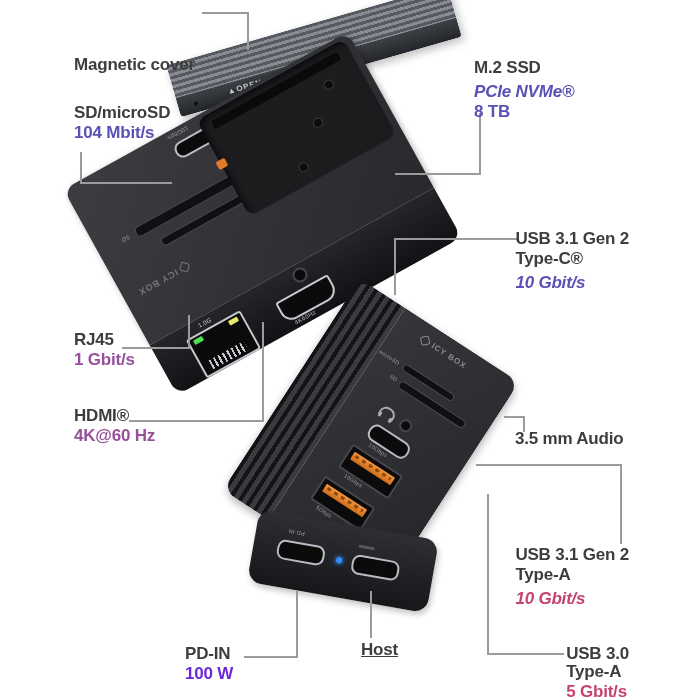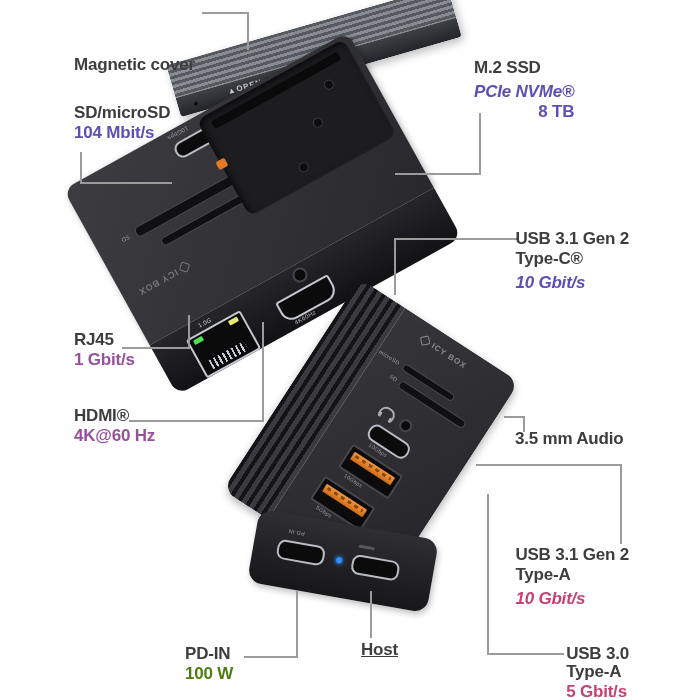--- a/index.html
+++ b/index.html
@@ -216,21 +216,21 @@
   <div class="callout-line ln-pdin"></div>
   <div class="callout-line ln-host"></div>
 
   <div class="callout-label" style="left:74px; top:14px;margin-top:41px;">
     <div>Magnetic cover</div>
   </div>
 
   <div class="callout-label" style="left:474px; top:48px;margin-top:10px;">
     <div>M.2 SSD</div>
     <div class="value gap" style="color: rgb(90, 80, 181);">PCIe NVMe®</div>
-    <div class="value" style="color: rgb(90, 80, 181); text-align: right;">8 TB</div>
+    <div class="value" style="color: rgb(90, 80, 181);">8 TB</div>
   </div>
 
   <div class="callout-label" style="left:74px; top:103px;">
     <div>SD/microSD</div>
     <div class="value" style="color: rgb(90, 80, 181);">104 Mbit/s</div>
   </div>
 
   <div class="callout-label right-align" style="right:71px; top:229px;">
     <div>USB 3.1 Gen 2</div>
     <div>Type-C®</div>
@@ -258,20 +258,20 @@
   </div>
 
   <div class="callout-label right-align" style="right:71px; top:645px; line-height:18px;">
     <div>USB 3.0</div>
     <div>Type-A</div>
     <div class="value" style="margin-top: 2px; color: rgb(197, 67, 110);">5 Gbit/s</div>
   </div>
 
   <div class="callout-label" style="left:185px; top:644px;">
     <div>PD-IN</div>
-    <div class="value" style="color: #4d7c0f;">100 W</div>
+    <div class="value" style="color: #6d28d9;">100 W</div>
   </div>
 
   <div class="callout-label" style="left:361px; top:640px;text-decoration:underline;">
     <div>Host</div>
   </div>
 
 </div>
 
 </body></html>

